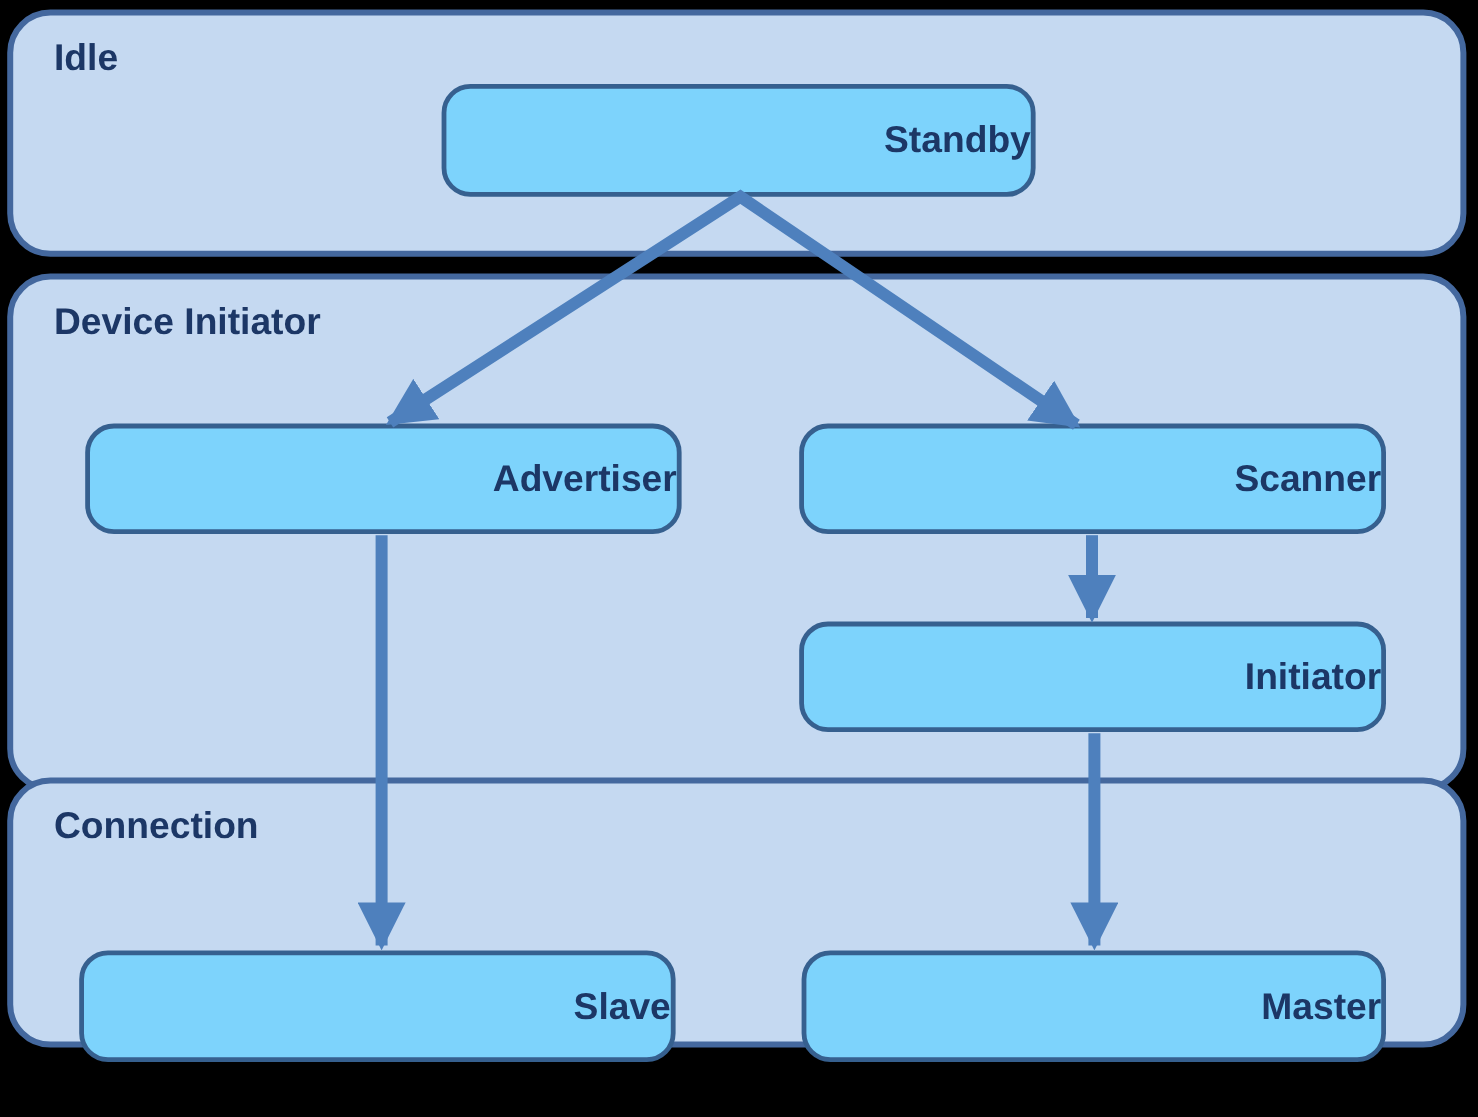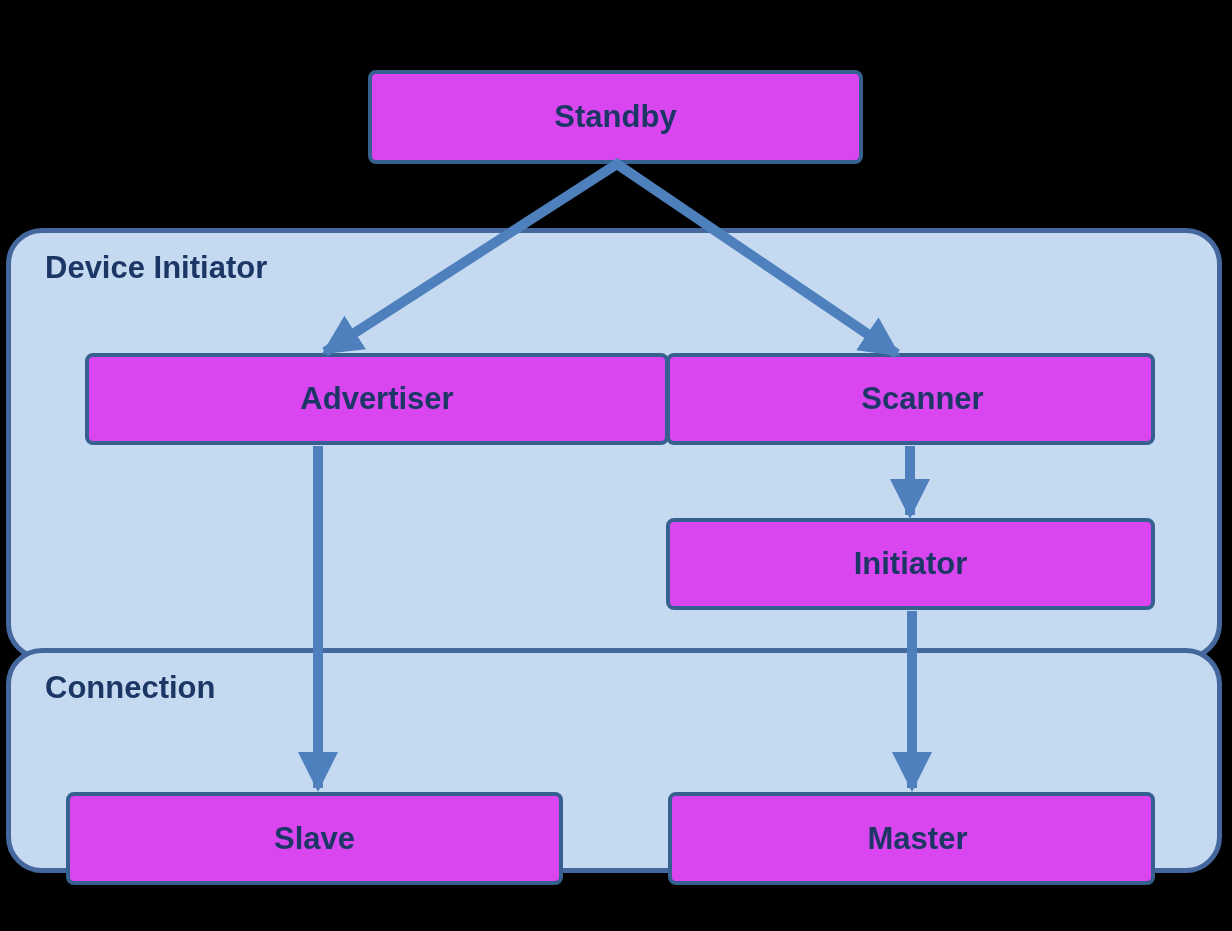--- a/index.html
+++ b/index.html
@@ -29,58 +29,61 @@
     left: 34px;
     top: 17px;
     font-size: 31px;
     font-weight: bold;
     color: #1C3766;
     letter-spacing: 0px;
     white-space: nowrap;
   }
   .node {
     position: absolute;
-    background: #d946ef;
+    background: #7dd3fc;
     border: 4px solid #36608F;
-    border-radius: 8px;
+    border-radius: 24px;
     box-sizing: border-box;
     display: flex;
     align-items: center;
-    justify-content: center;
+    justify-content: flex-end;
   }
   .node-label {
     font-size: 31px;
     font-weight: bold;
     color: #1C3766;
     white-space: nowrap;
   }
   .edges-overlay {
     position: absolute;
     left: 0;
     top: 0;
     width: 1232px;
     height: 931px;
     pointer-events: none;
   }
   #sec-idle            { top: 8px;   height: 206px; }
   #sec-device-discovery{ top: 228px; height: 432px; }
   #sec-connection     { top: 648px; height: 225px; }
 
   #node-standby    { left: 368px; top: 70px;  width: 495px; height: 94px; }
-  #node-advertiser { left: 85px;  top: 353px; width: 584px; height: 92px; }
+  #node-advertiser { left: 71px;  top: 353px; width: 497px; height: 92px; }
   #node-scanner    { left: 666px; top: 353px; width: 489px; height: 92px; padding-left: 24px; }
   #node-initiator  { left: 666px; top: 518px; width: 489px; height: 92px; }
   #node-slave      { left: 66px;  top: 792px; width: 497px; height: 93px; }
   #node-master     { left: 668px; top: 792px; width: 487px; height: 93px; padding-left: 12px; }
 </style>
 </head>
 <body>
 
 <div class="stage">
 
+  <div class="section" id="sec-idle">
+    <div class="section-label">Idle</div>
+  </div>
 
   <div class="section" id="sec-device-discovery">
     <div class="section-label">Device Initiator</div>
   </div>
 
   <div class="section" id="sec-connection">
     <div class="section-label">Connection</div>
   </div>
 
   <div class="node" id="node-standby">

